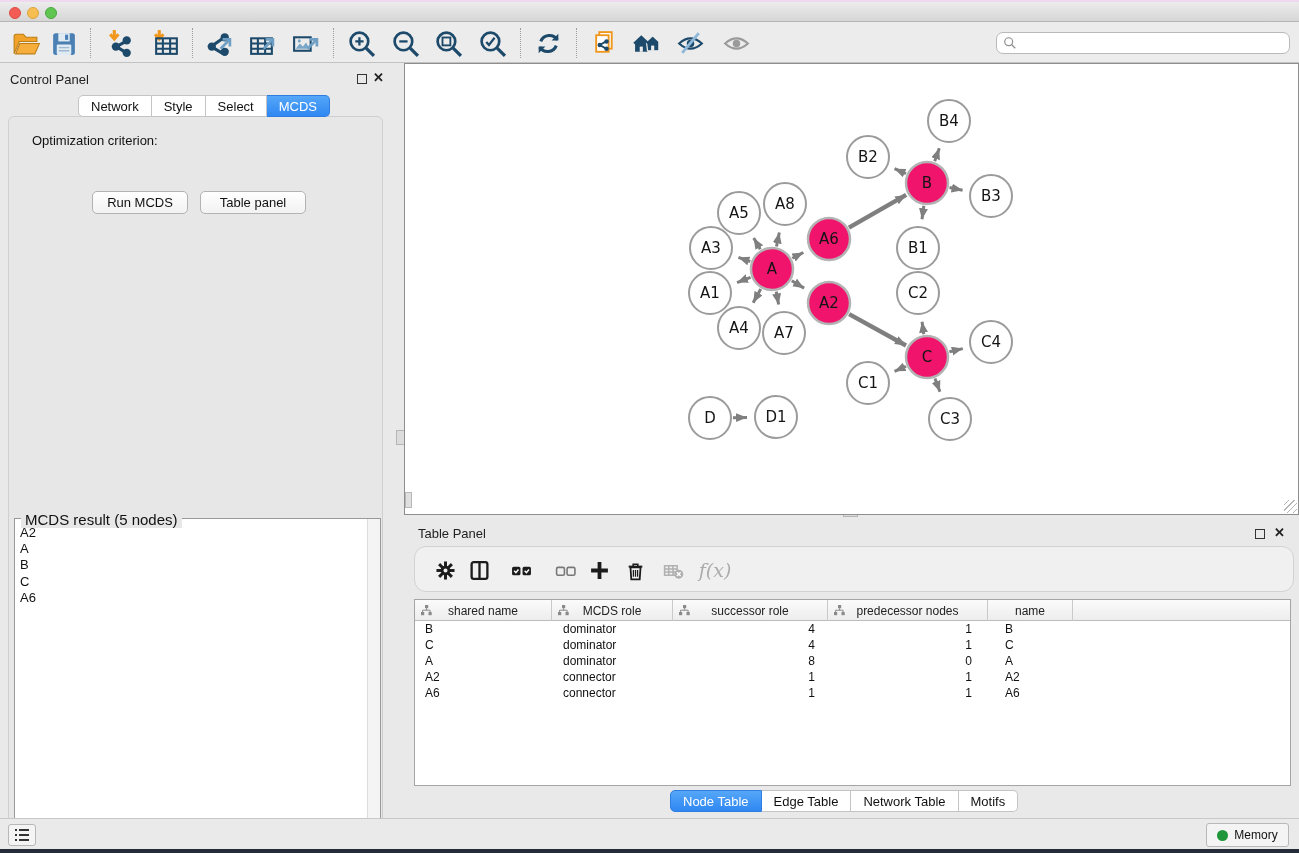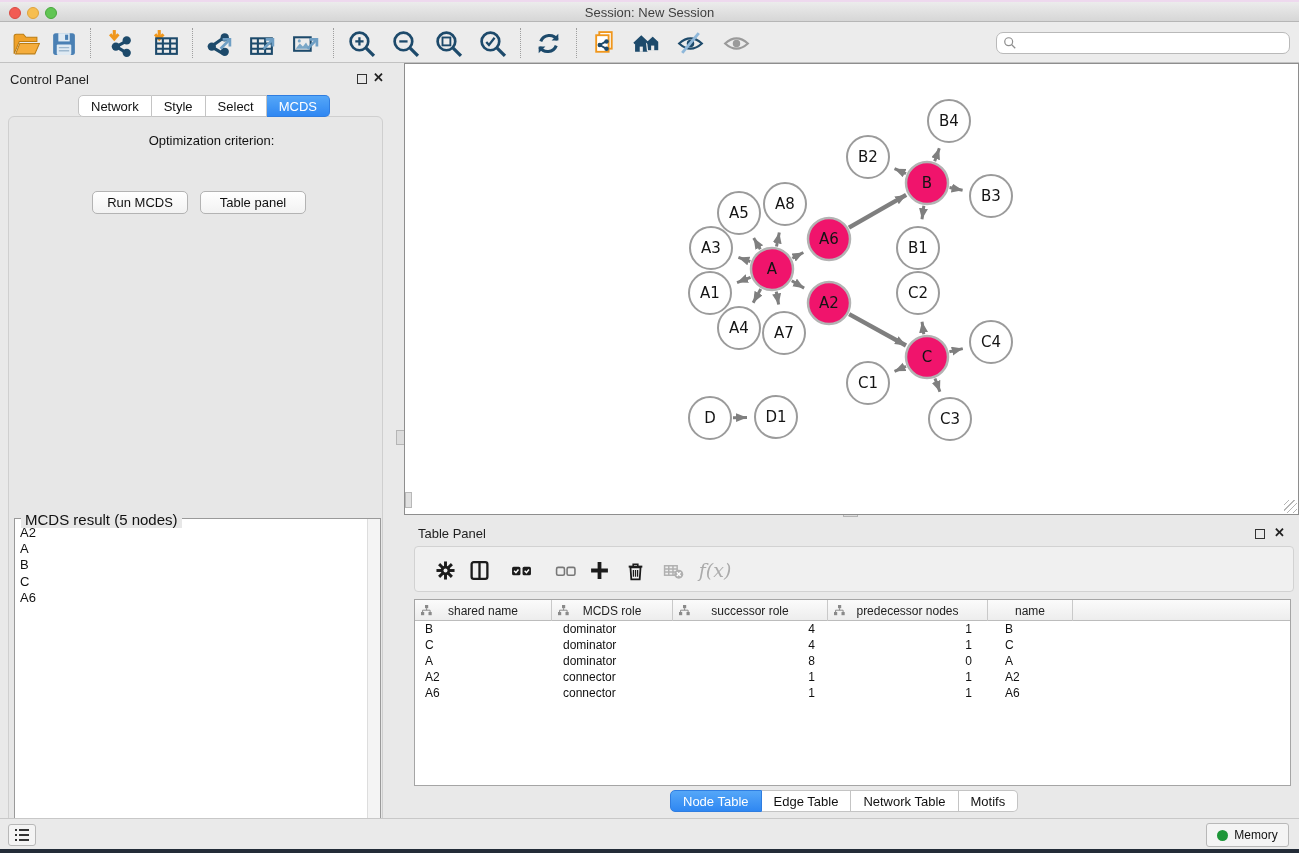--- a/index.html
+++ b/index.html
@@ -33,21 +33,21 @@
   .cp-pane { position:absolute; left:8px; top:53px; width:375px; height:748px; background:#e7e7e7; border:1px solid #cfcfcf; border-radius:6px; }
 
   .seg-tabs { position:absolute; display:flex; height:22px; }
   .seg-tab { height:22px; background:#fff; border:1px solid #c4c4c4; border-left:none; font-size:13px; color:#111;
     display:flex; align-items:center; justify-content:center; padding:0 12px; cursor:default; }
   .seg-tab:first-child { border-left:1px solid #c4c4c4; border-radius:5px 0 0 5px; }
   .seg-tab:last-child { border-radius:0 5px 5px 0; }
   .seg-tab.active { background:linear-gradient(#55a7f8,#2f87f2); border-color:#2f7de0; color:#fff; }
   .cp-tabs { left:78px; top:32px; }
 
-  .opt-label { position:absolute; left:0; width:391px; top:70px; text-align:center; font-size:13px; color:#111;padding-left:32px; }
+  .opt-label { position:absolute; left:0; width:391px; top:70px; font-size:13px; color:#111;padding-left:32px; }
   .opt-select { position:absolute; left:43px; top:92px; width:314px; height:24px; background:#fff; border:1px solid #b5b5b5; border-radius:4px; cursor:default; }
   .opt-select .sel-text { position:absolute; left:8px; top:4px; font-size:13px; color:#111; white-space:nowrap; }
   .opt-select .sel-btn { position:absolute; right:1px; top:1px; width:20px; height:20px; border-radius:3px; background:linear-gradient(#6cb1f8,#2d80ee); }
   .sel-btn svg { position:absolute; left:4px; top:3px; }
 
   .cp-btn { position:absolute; top:128px; height:23px; background:linear-gradient(#ffffff,#f2f2f2); border:1px solid #b3b3b3; border-radius:5px;
     font-size:13px; color:#111; display:flex; align-items:center; justify-content:center; cursor:default; }
   .btn-run { left:92px; width:96px; }
   .btn-close { left:200px; width:106px; }
 
@@ -70,21 +70,21 @@
   .net-canvas { position:absolute; left:0; top:24px; right:0; bottom:0; background:#fff; overflow:hidden; }
   .net-thumb-left { position:absolute; left:0px; top:404px; width:7px; height:16px; background:#e0e0e0; border:1px solid #b8b8b8; }
   .resize-grip { position:absolute; right:1px; bottom:1px; width:13px; height:13px;
     background:repeating-linear-gradient(135deg,transparent 0 3px,#b5b5b5 3px 4px); }
   .graph-label { font-size:15px; fill:#141414; text-anchor:middle; font-family:"DejaVu Sans",sans-serif; }
 
   
   .table-panel { position:absolute; left:404px; top:518px; width:895px; height:300px; background:#e9e9e9; }
   .tp-title { position:absolute; left:14px; top:8px; font-size:13px; color:#222; }
   .tp-float { right:34px; } .tp-close { right:14px; }
-  .tp-toolbar { position:absolute; left:10px; top:28px; width:880px; height:46px; background:#f0f0f0; border:1px solid #d2d2d2; border-radius:4px; }
+  .tp-toolbar { position:absolute; left:10px; top:28px; width:880px; height:46px; background:#f0f0f0; border:1px solid #d2d2d2; border-radius:12px; }
   .tp-icon { position:absolute; top:12px; width:24px; height:22px; display:flex; align-items:center; justify-content:center; cursor:default; }
   .fx-label { font-family:"DejaVu Serif", serif; font-style:italic; font-size:19px; color:#ababab; }
 
   .node-table { position:absolute; left:10px; top:81px; width:877px; height:187px; background:#fff; border:1px solid #a5a5a5; }
   .nt-header { position:absolute; left:0; top:0; right:0; height:21px; background:linear-gradient(#fbfbfb,#ededed); border-bottom:1px solid #bcbcbc; display:flex; }
   .nt-hcell { position:relative; height:21px; border-right:1px solid #c9c9c9; display:flex; align-items:center; justify-content:center; font-size:12px; color:#222; cursor:default; }
   .nt-hcell .tree-ic { position:absolute; left:6px; top:5px; }
   .nt-body { position:absolute; left:0; top:21px; right:0; bottom:0; }
   .nt-row { display:flex; height:16px; cursor:default; }
   .nt-cell { font-size:12px; color:#111; line-height:16px; white-space:nowrap; overflow:hidden; }
@@ -100,21 +100,20 @@
   .memory-dot { width:11px; height:11px; border-radius:50%; background:#1e9639; }
   .desktop-strip { position:absolute; left:0; top:849px; width:1299px; height:4px; background:#232c38; }
 </style>
 </head>
 <body>
 
 <div class="titlebar">
   <span class="tl red"></span>
   <span class="tl yel"></span>
   <span class="tl grn"></span>
-  <div class="title">Session: New Session</div>
 </div>
 
 <div class="main-toolbar">
   <div id="toolbar-icons">
       <div class="tb-icon" style="left: 9px;">
         <svg width="29" height="29" viewBox="0 0 28 28">
           <path d="M3 24V7q0-2 2-2h7l2.5 3H25v4H8L3 24z" fill="#f0a22a" stroke="#bc7d12"></path>
           <path d="M4.5 24l4-10h19l-4.5 10z" fill="#f5ad3c" stroke="#bc7d12"></path>
         </svg>
       </div>

